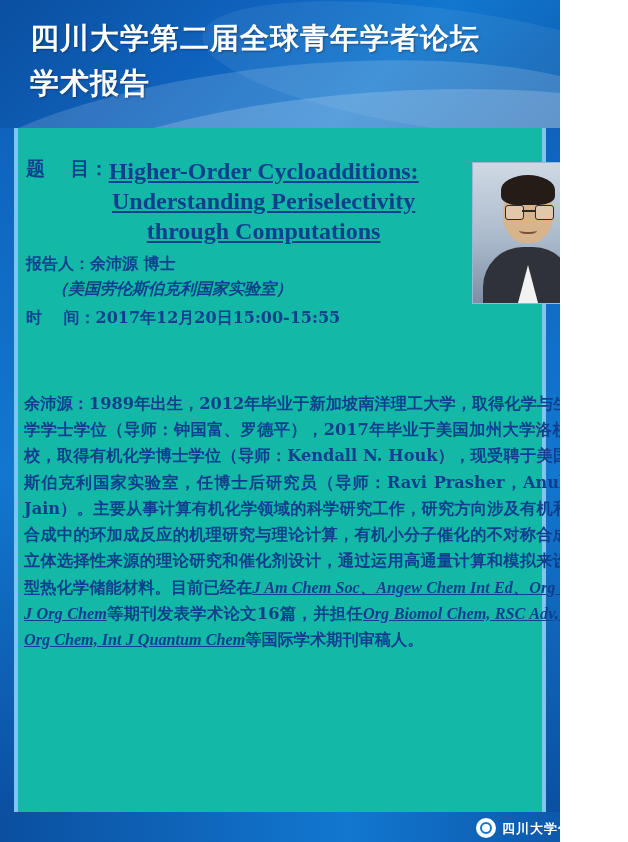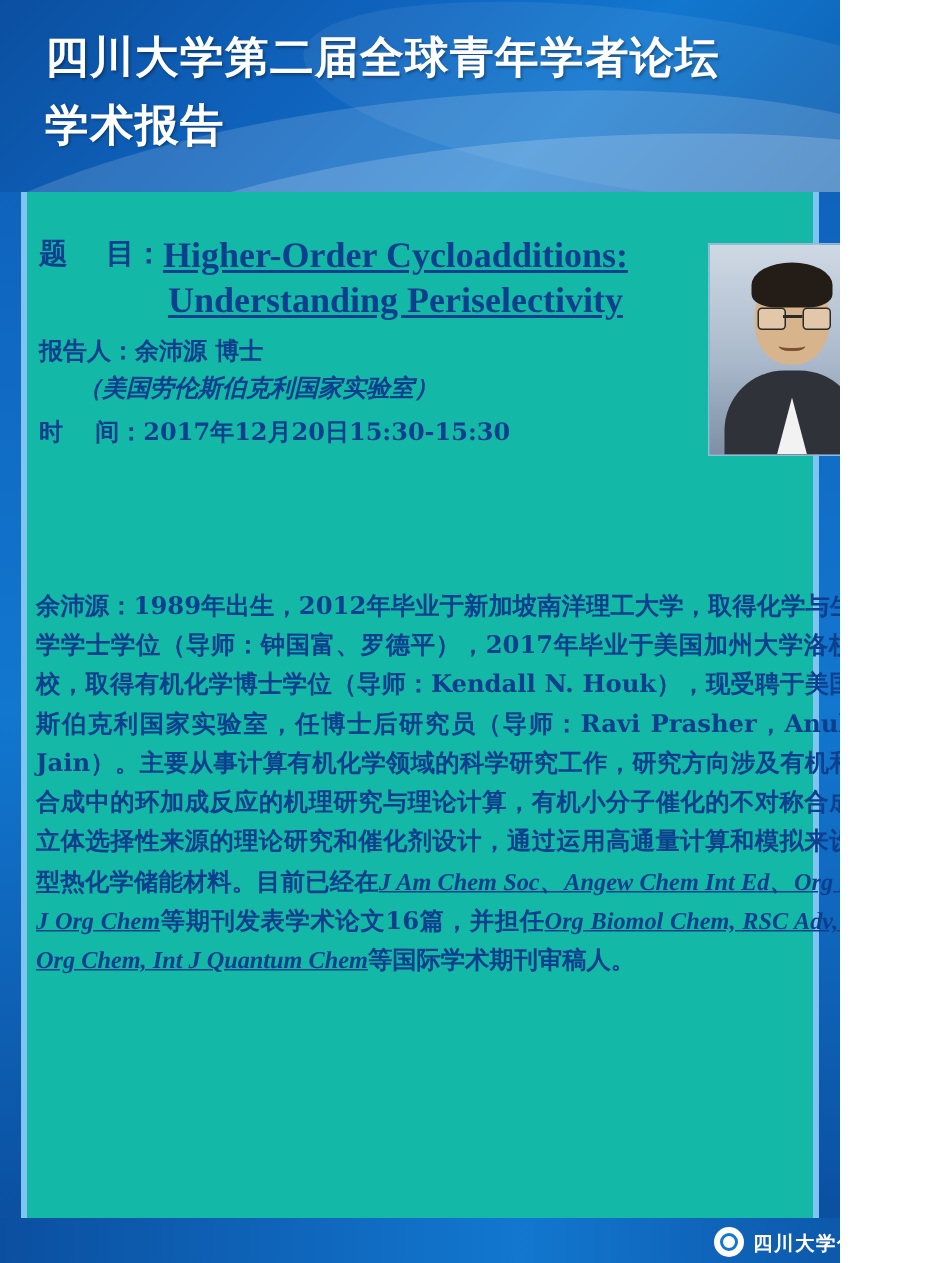--- a/index.html
+++ b/index.html
@@ -313,25 +313,26 @@
   <div class="rail-inner rail-inner-right"></div>
 
   <div class="content">
 
     <div class="info-block">
       <div class="title-row">
         <span class="title-label">题　 目：</span>
         <span class="title-en">
           <span class="l1">Higher-Order Cycloadditions:</span>
           <span class="l2">Understanding Periselectivity</span>
+          <span class="l3">through Computations</span>
         </span>
       </div>
       <div class="info-line speaker-row">报告人：余沛源 博士</div>
       <div class="info-line affil-row">（美国劳伦斯伯克利国家实验室）</div>
-      <div class="info-line time-row">时　 间：2017年12月20日15:30-15:30</div>
+      <div class="info-line time-row">时　 间：2017年12月20日15:00-15:55</div>
     </div>
 
     <div class="portrait">
       <div class="body"></div>
       <div class="shirt"></div>
       <div class="head"></div>
       <div class="hair"></div>
       <div class="glasses-l"></div>
       <div class="glasses-r"></div>
       <div class="glasses-bridge"></div>

